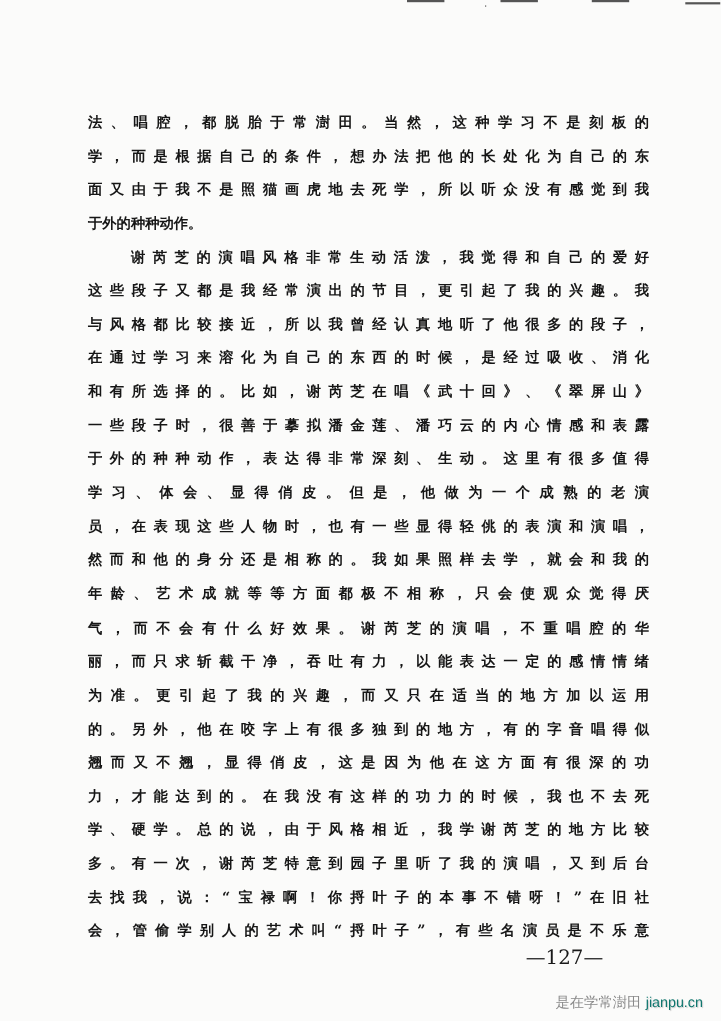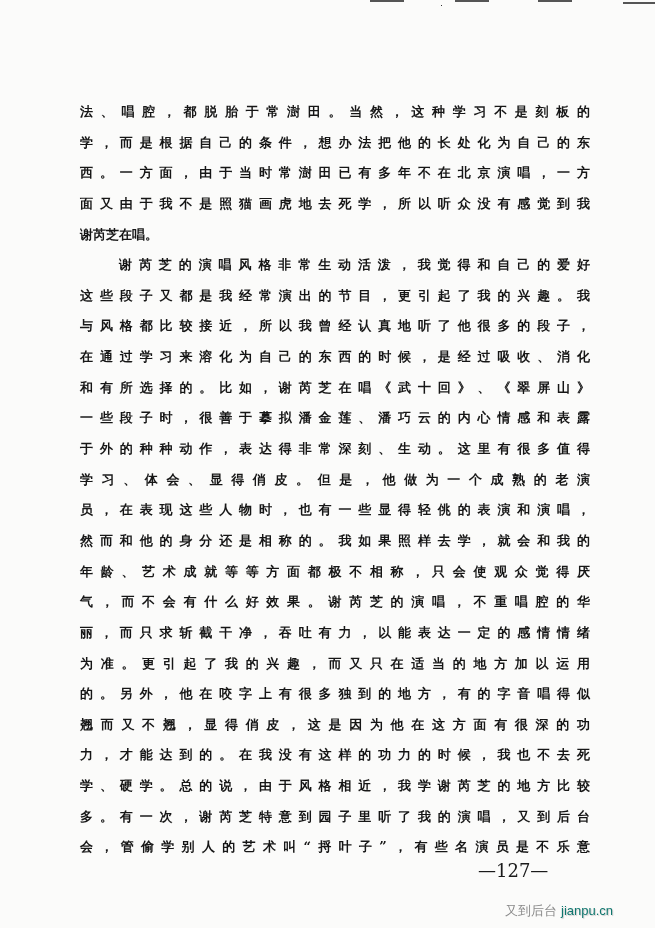--- a/index.html
+++ b/index.html
@@ -81,42 +81,42 @@
 
 <div class="scan-mark" style="left:370px;width:34px;"></div>
 <div class="scan-mark" style="left:455px;width:34px;"></div>
 <div class="scan-mark" style="left:538px;width:34px;"></div>
 <div class="scan-mark" style="left:623px;width:32px;top:2px;"></div>
 <div class="scan-dot" style="left:441px;top:5px;"></div>
 
 <div class="page">
   <div class="line">法、唱腔，都脱胎于常澍田。当然，这种学习不是刻板的</div>
   <div class="line">学，而是根据自己的条件，想办法把他的长处化为自己的东</div>
-  <div class="line">西。一方面，由于当时常澍田已有多年不在北京演唱，一方</div>
   <div class="line">面又由于我不是照猫画虎地去死学，所以听众没有感觉到我</div>
-  <div class="line last">谢芮芝在唱。</div>
+  <div class="line last">于外的种种动作。</div>
   <div class="line indent">谢芮芝的演唱风格非常生动活泼，我觉得和自己的爱好</div>
   <div class="line">这些段子又都是我经常演出的节目，更引起了我的兴趣。我</div>
   <div class="line">与风格都比较接近，所以我曾经认真地听了他很多的段子，</div>
   <div class="line">在通过学习来溶化为自己的东西的时候，是经过吸收、消化</div>
   <div class="line">和有所选择的。比如，谢芮芝在唱《武十回》、《翠屏山》</div>
   <div class="line">一些段子时，很善于摹拟潘金莲、潘巧云的内心情感和表露</div>
   <div class="line">于外的种种动作，表达得非常深刻、生动。这里有很多值得</div>
   <div class="line">学习、体会、显得俏皮。但是，他做为一个成熟的老演</div>
   <div class="line">员，在表现这些人物时，也有一些显得轻佻的表演和演唱，</div>
   <div class="line">然而和他的身分还是相称的。我如果照样去学，就会和我的</div>
   <div class="line">年龄、艺术成就等等方面都极不相称，只会使观众觉得厌</div>
   <div class="line">气，而不会有什么好效果。谢芮芝的演唱，不重唱腔的华</div>
   <div class="line">丽，而只求斩截干净，吞吐有力，以能表达一定的感情情绪</div>
   <div class="line">为准。更引起了我的兴趣，而又只在适当的地方加以运用</div>
   <div class="line">的。另外，他在咬字上有很多独到的地方，有的字音唱得似</div>
   <div class="line">翘而又不翘，显得俏皮，这是因为他在这方面有很深的功</div>
   <div class="line">力，才能达到的。在我没有这样的功力的时候，我也不去死</div>
   <div class="line">学、硬学。总的说，由于风格相近，我学谢芮芝的地方比较</div>
   <div class="line">多。有一次，谢芮芝特意到园子里听了我的演唱，又到后台</div>
+  <div class="line">去找我，说：“宝禄啊！你捋叶子的本事不错呀！”在旧社</div>
   <div class="line">会，管偷学别人的艺术叫“捋叶子”，有些名演员是不乐意</div>
 </div>
 
 <div class="page-number">—127—</div>
 
 <div class="watermark">
-  <span>又到后台</span><span class="site">jianpu.cn</span>
+  <span>是在学常澍田</span><span class="site">jianpu.cn</span>
 </div>
 
 </body></html>

